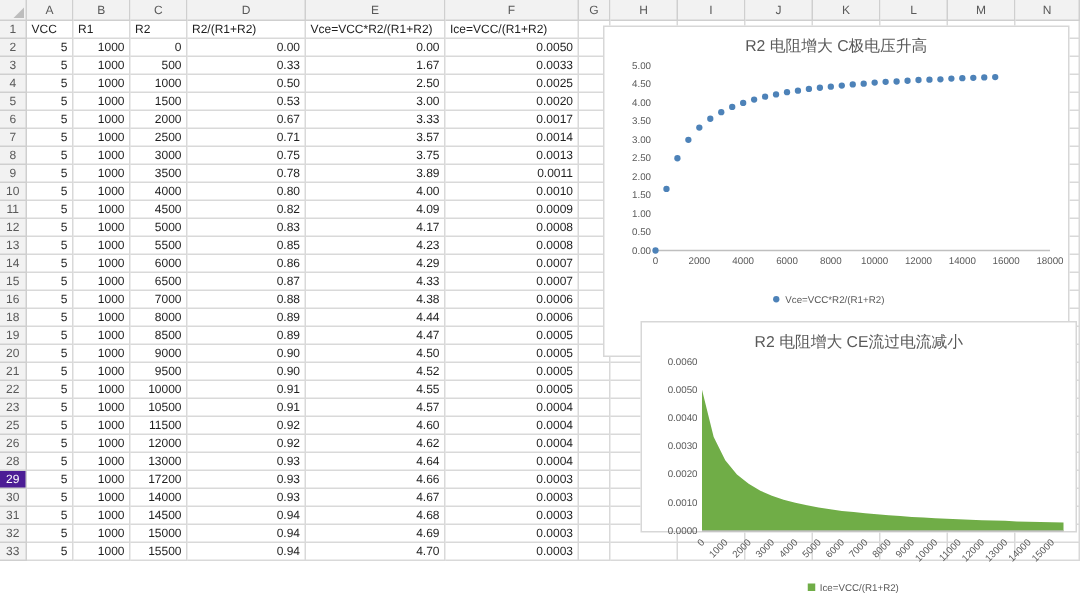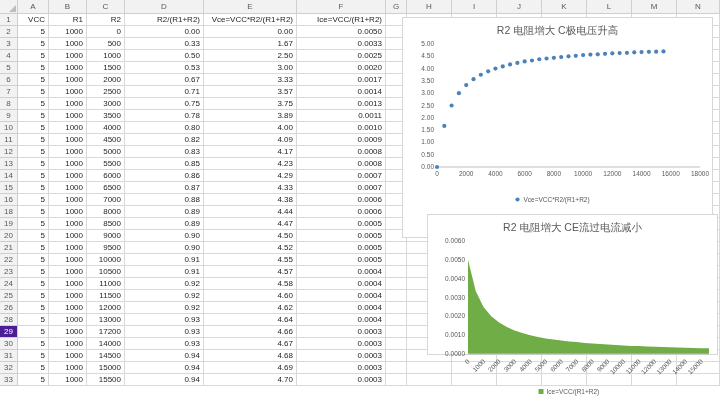--- a/index.html
+++ b/index.html
@@ -9,21 +9,21 @@
   td,th{border-right:1px solid #d9d9d9;border-bottom:1px solid #d9d9d9;font-size:8px;font-weight:normal;
         height:11.85px;line-height:11px;padding:0 3px;overflow:hidden;white-space:nowrap;color:#1f1f1f;vertical-align:middle}
   thead th{background:#f2f2f2;color:#595959;text-align:center;height:14px;padding:0;
         border-right-color:#cfcfcf;border-bottom-color:#cfcfcf;position:relative}
   thead th.corner::after{content:"";position:absolute;right:1px;bottom:1px;width:0;height:0;
         border-left:7px solid transparent;border-bottom:7px solid #bdbdbd}
   td.rowhdr{background:#f2f2f2;color:#595959;text-align:center;padding:0;
         border-right-color:#cfcfcf;border-bottom-color:#cfcfcf}
   td.rowhdr.sel{background:#4c1d95;color:#fff}
   td.num{text-align:right}
-  td.hdrc{text-align:right}
+  td.hdrc{text-align:left}
   .chart{position:absolute;background:#fff;border:1px solid #d7d7d7}
   svg text{font-family:"Liberation Sans",sans-serif}
 </style>
 </head>
 <body>
 
 <table id="grid">
     <colgroup>
       <col style="width: 18px;">
       <col style="width: 31px;">
@@ -418,37 +418,20 @@
         <td></td>
         <td></td>
       </tr>
       <tr>
         <td class="rowhdr">23</td>
         <td class="num">5</td>
         <td class="num">1000</td>
         <td class="num">10500</td>
         <td class="num">0.91</td>
         <td class="num">4.57</td>
-        <td class="num">0.0004</td>
-        <td></td>
-        <td></td>
-        <td></td>
-        <td></td>
-        <td></td>
-        <td></td>
-        <td></td>
-        <td></td>
-      </tr>
-      <tr>
-        <td class="rowhdr">24</td>
-        <td class="num">5</td>
-        <td class="num">1000</td>
-        <td class="num">11000</td>
-        <td class="num">0.92</td>
-        <td class="num">4.58</td>
         <td class="num">0.0004</td>
         <td></td>
         <td></td>
         <td></td>
         <td></td>
         <td></td>
         <td></td>
         <td></td>
         <td></td>
       </tr>

